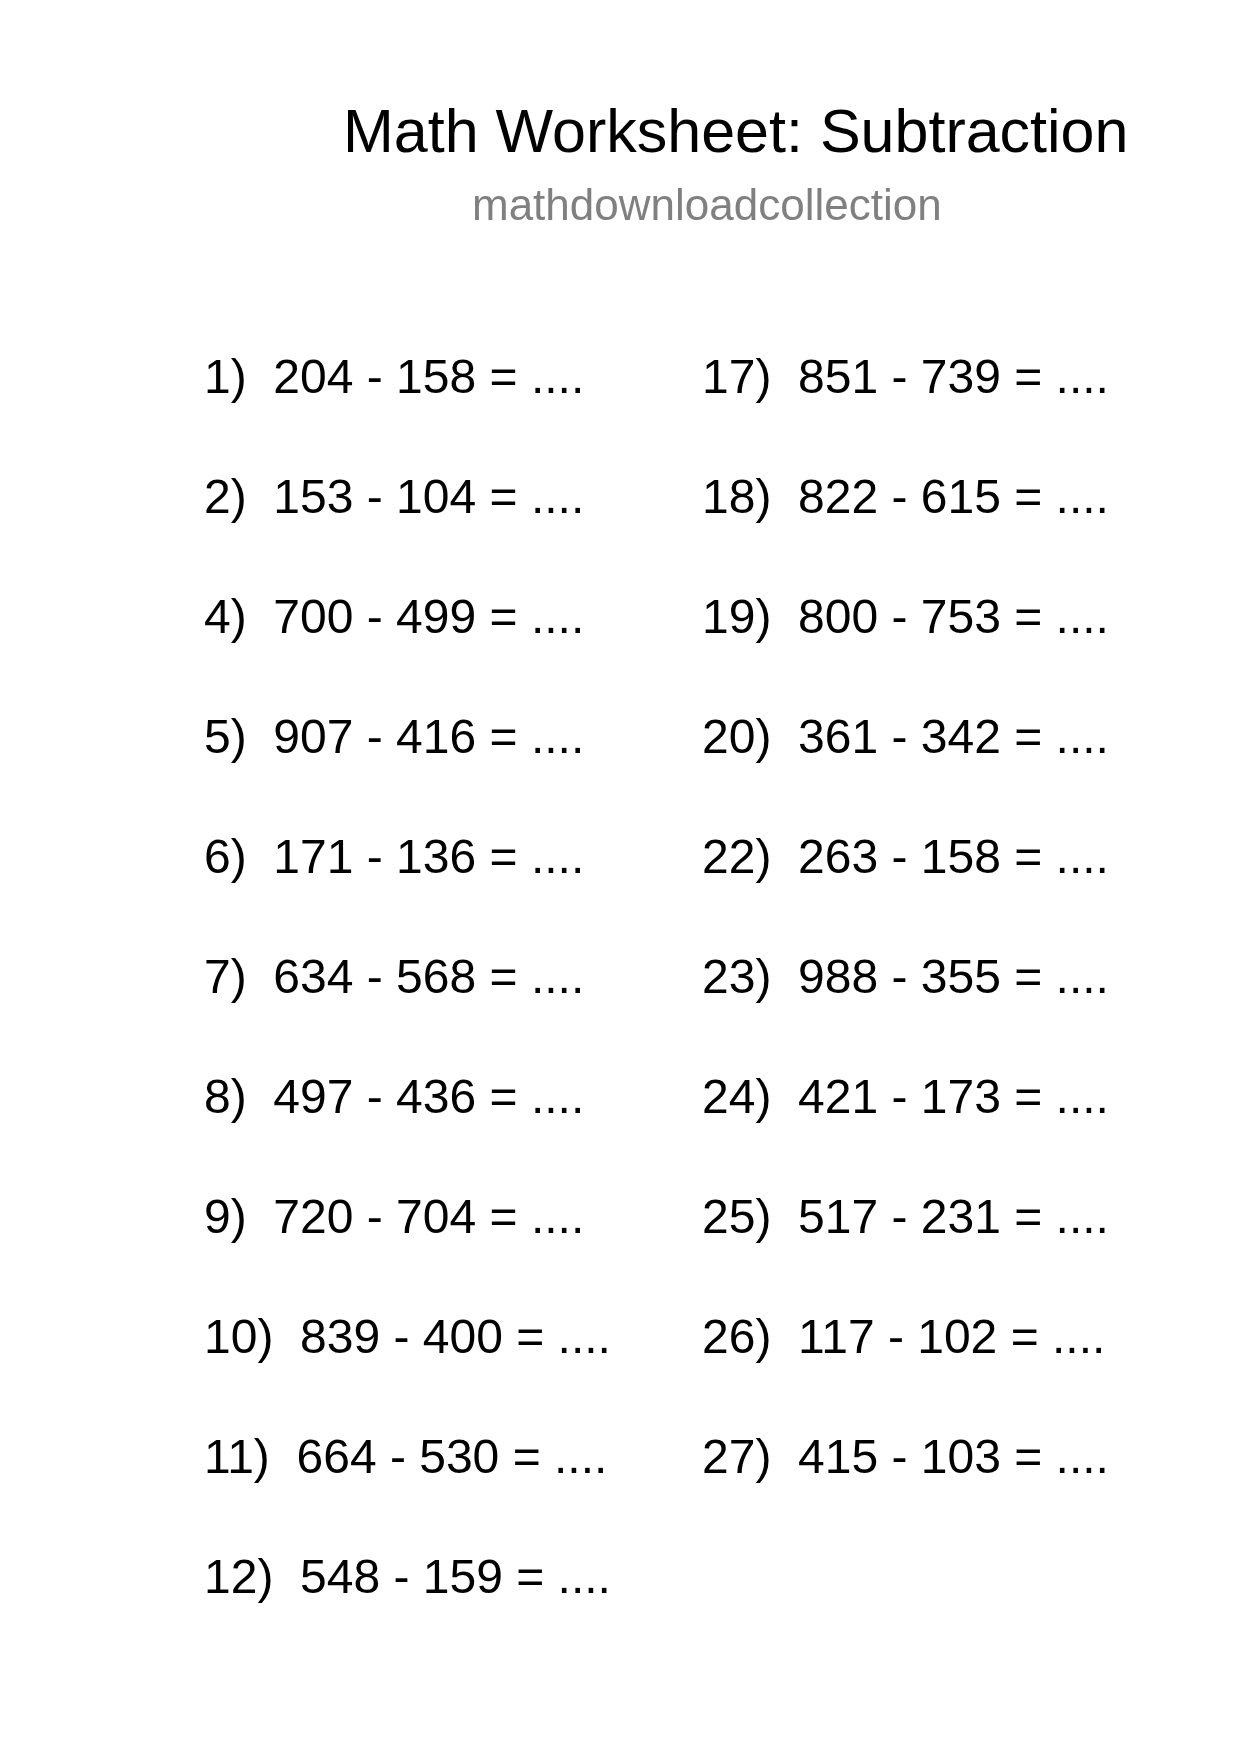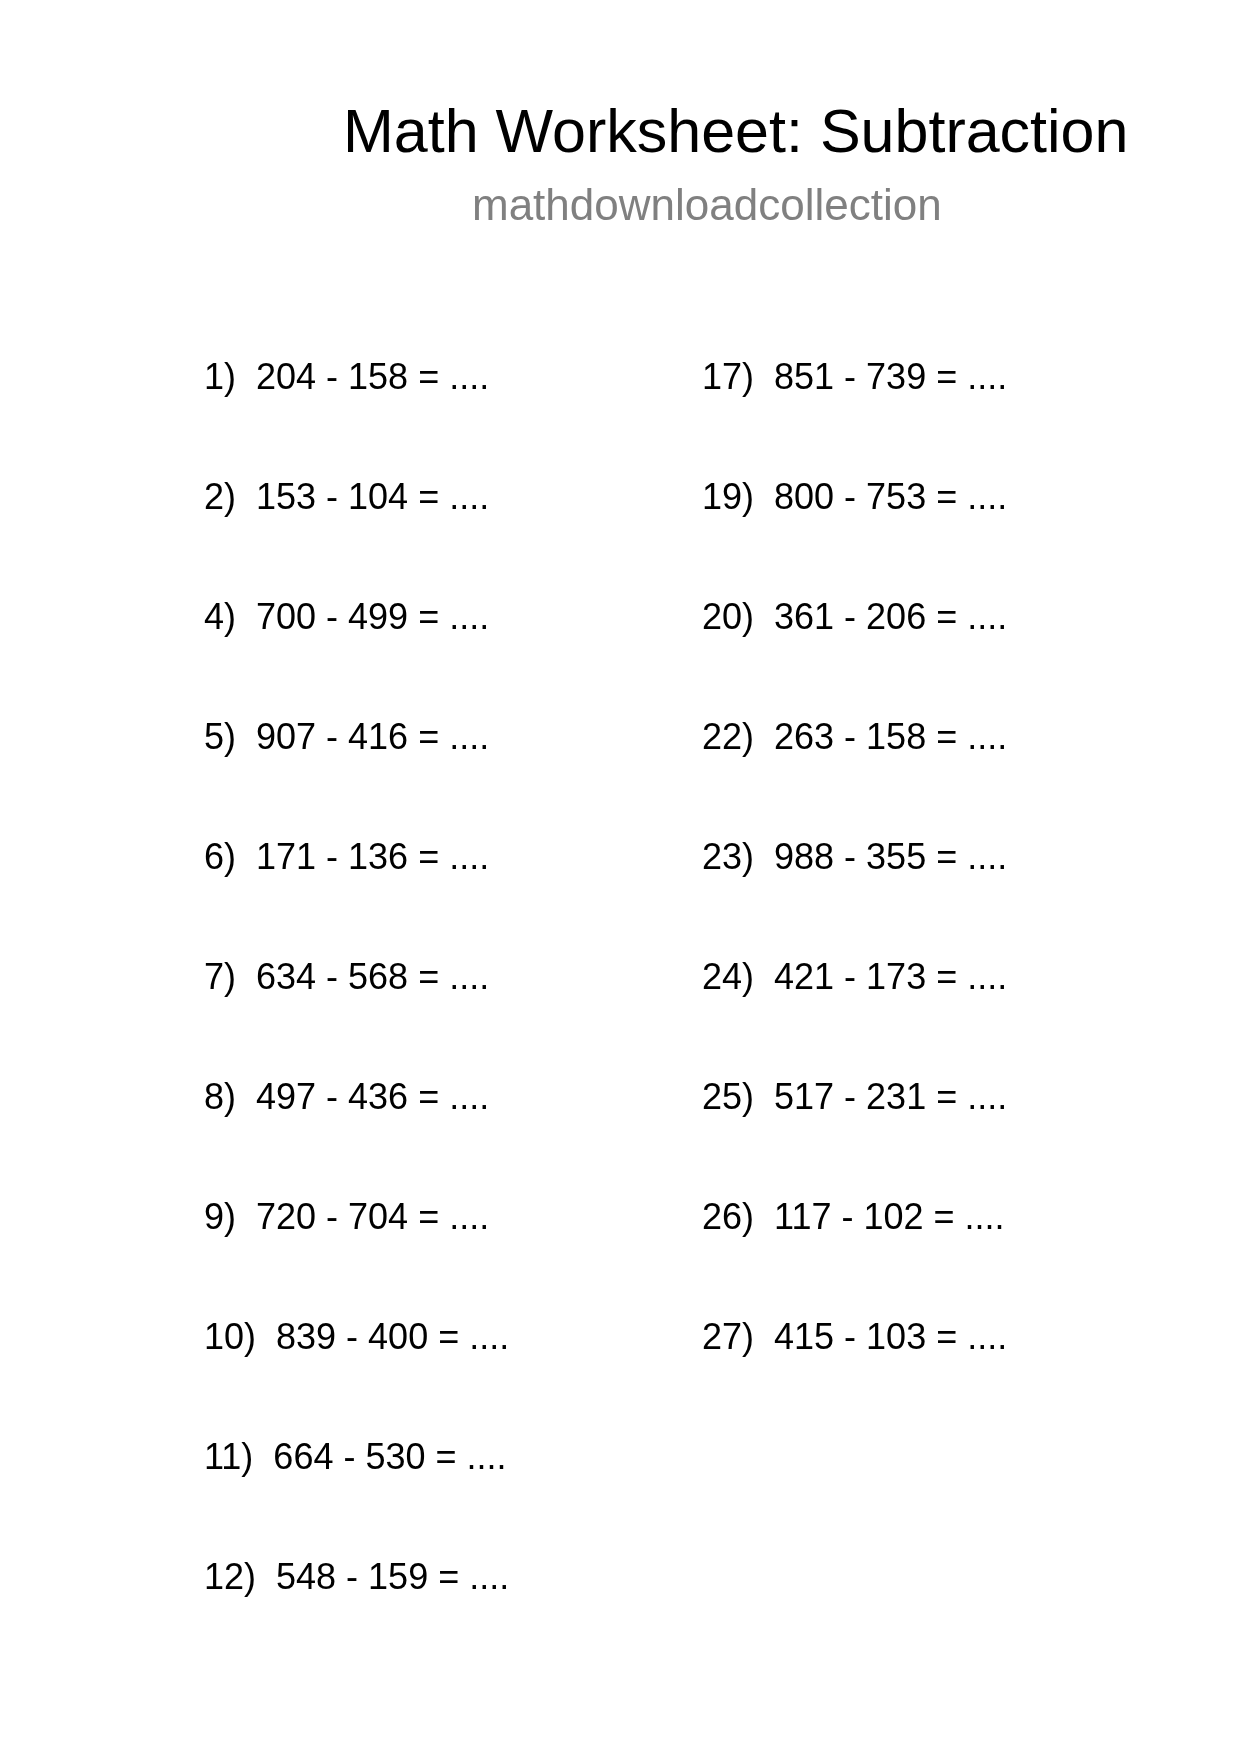--- a/index.html
+++ b/index.html
@@ -43,21 +43,21 @@
     }
     .column {
       position: absolute;
       top: 356px;
       width: 480px;
     }
     .column.left { left: 204px; }
     .column.right { left: 702px; }
     .problem {
       height: 120px;
-      font-size: 36px;
+      font-size: 48px;
       line-height: 42px;
       white-space: pre;
       color: #000000;
     }
   </style>
 </head>
 <body>
 
 <div class="page">
   <div class="title">Math Worksheet: Subtraction</div>
@@ -72,22 +72,23 @@
     <div class="problem">7)  634 - 568 = ....</div>
     <div class="problem">8)  497 - 436 = ....</div>
     <div class="problem">9)  720 - 704 = ....</div>
     <div class="problem">10)  839 - 400 = ....</div>
     <div class="problem">11)  664 - 530 = ....</div>
     <div class="problem">12)  548 - 159 = ....</div>
   </div>
 
   <div class="column right">
     <div class="problem">17)  851 - 739 = ....</div>
+    <div class="problem">18)  822 - 615 = ....</div>
     <div class="problem">19)  800 - 753 = ....</div>
-    <div class="problem">20)  361 - 206 = ....</div>
+    <div class="problem">20)  361 - 342 = ....</div>
     <div class="problem">22)  263 - 158 = ....</div>
     <div class="problem">23)  988 - 355 = ....</div>
     <div class="problem">24)  421 - 173 = ....</div>
     <div class="problem">25)  517 - 231 = ....</div>
     <div class="problem">26)  117 - 102 = ....</div>
     <div class="problem">27)  415 - 103 = ....</div>
   </div>
 </div>
 
 </body></html>

